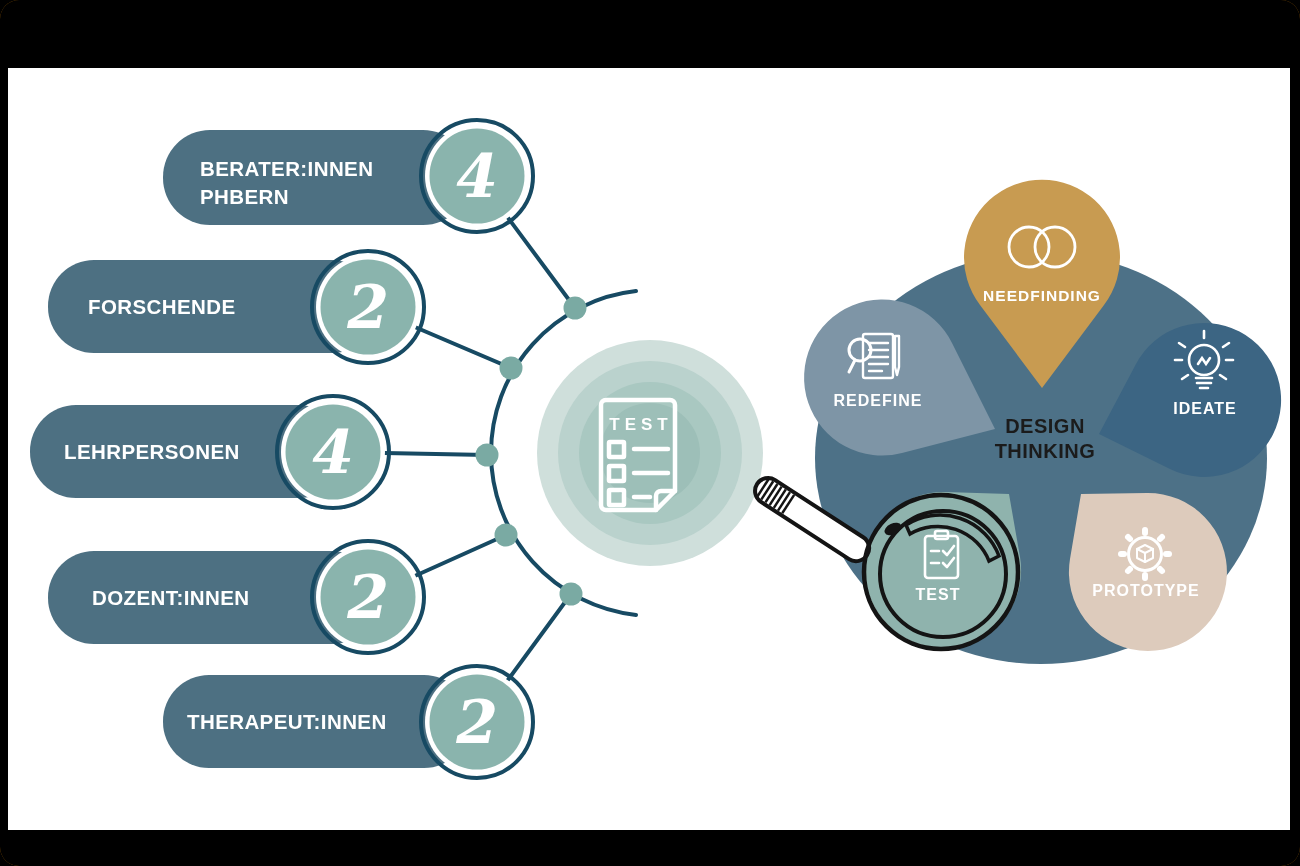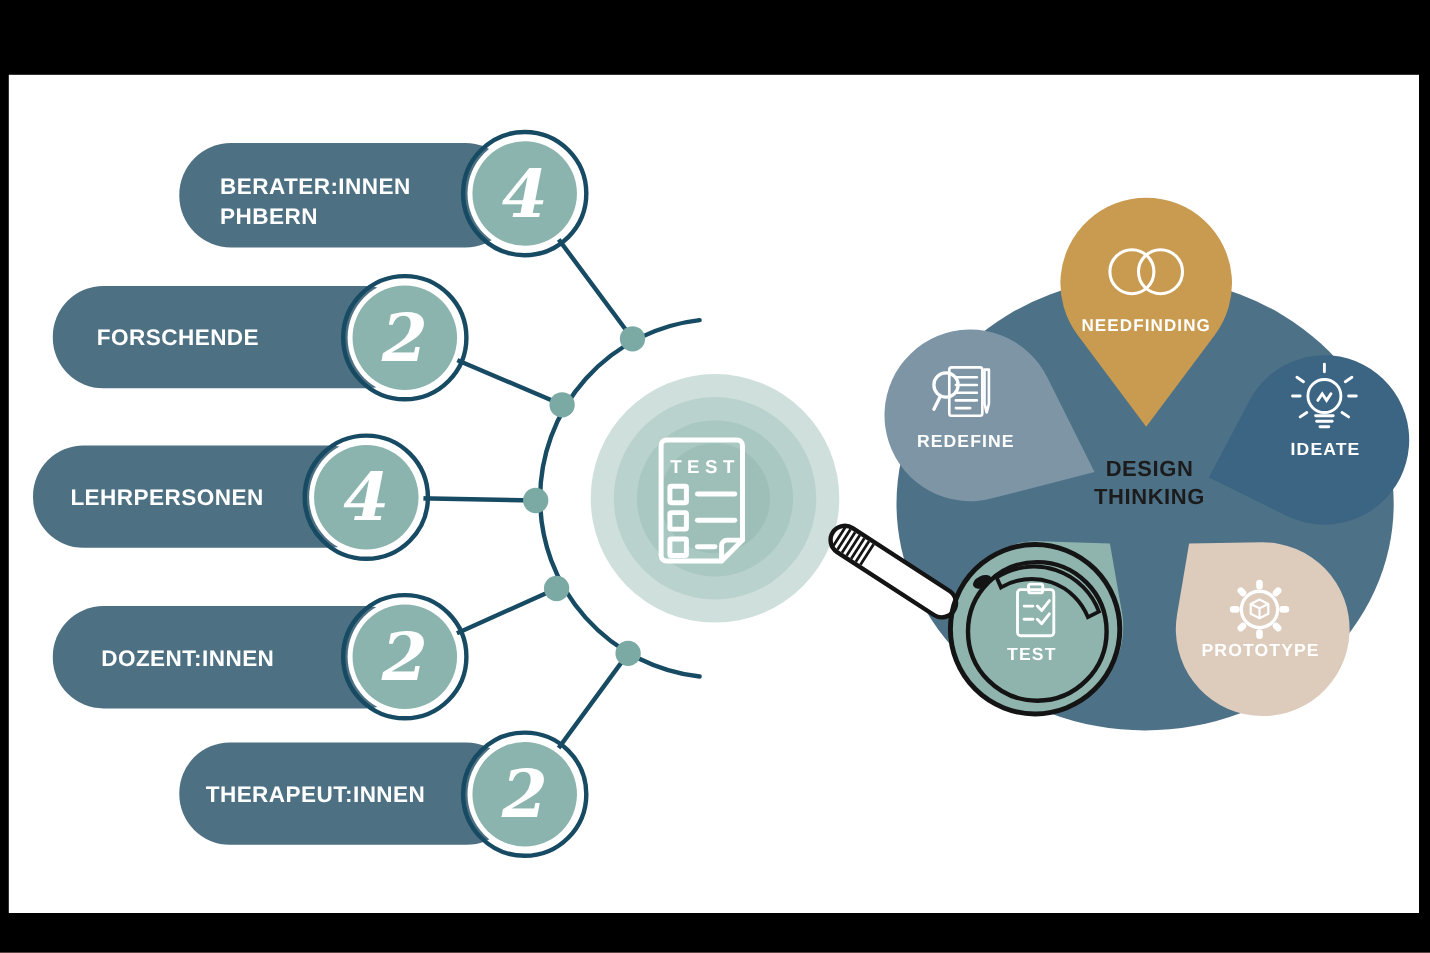--- a/index.html
+++ b/index.html
@@ -1,16 +1,16 @@
 <!DOCTYPE html>
 <html><head>
 <meta charset="utf-8">
 <style>
   html,body{margin:0;padding:0;background:#000;}
-  .stage{position:relative;width:1300px;height:866px;background:#fca5a5;overflow:hidden;}
+  .stage{position:relative;width:1300px;height:866px;background:#a16207;overflow:hidden;border-radius:19px;}
   svg{display:block;}
   text{font-family:"Liberation Sans",sans-serif;}
   .pill-label{font-weight:700;font-size:20.5px;fill:#ffffff;letter-spacing:.4px;}
   .badge-num{font-family:"DejaVu Serif",serif;font-style:italic;font-weight:700;font-size:60px;fill:#ffffff;text-anchor:middle;}
   .phase-label{font-weight:700;font-size:16px;fill:#ffffff;letter-spacing:1px;text-anchor:middle;}
   .title-label{font-weight:800;font-size:20px;fill:#1b1b1b;letter-spacing:.5px;text-anchor:middle;}
   .doc-test{font-weight:700;font-size:17px;fill:#ffffff;letter-spacing:5px;text-anchor:middle;}
 </style>
 </head>
 <body>

